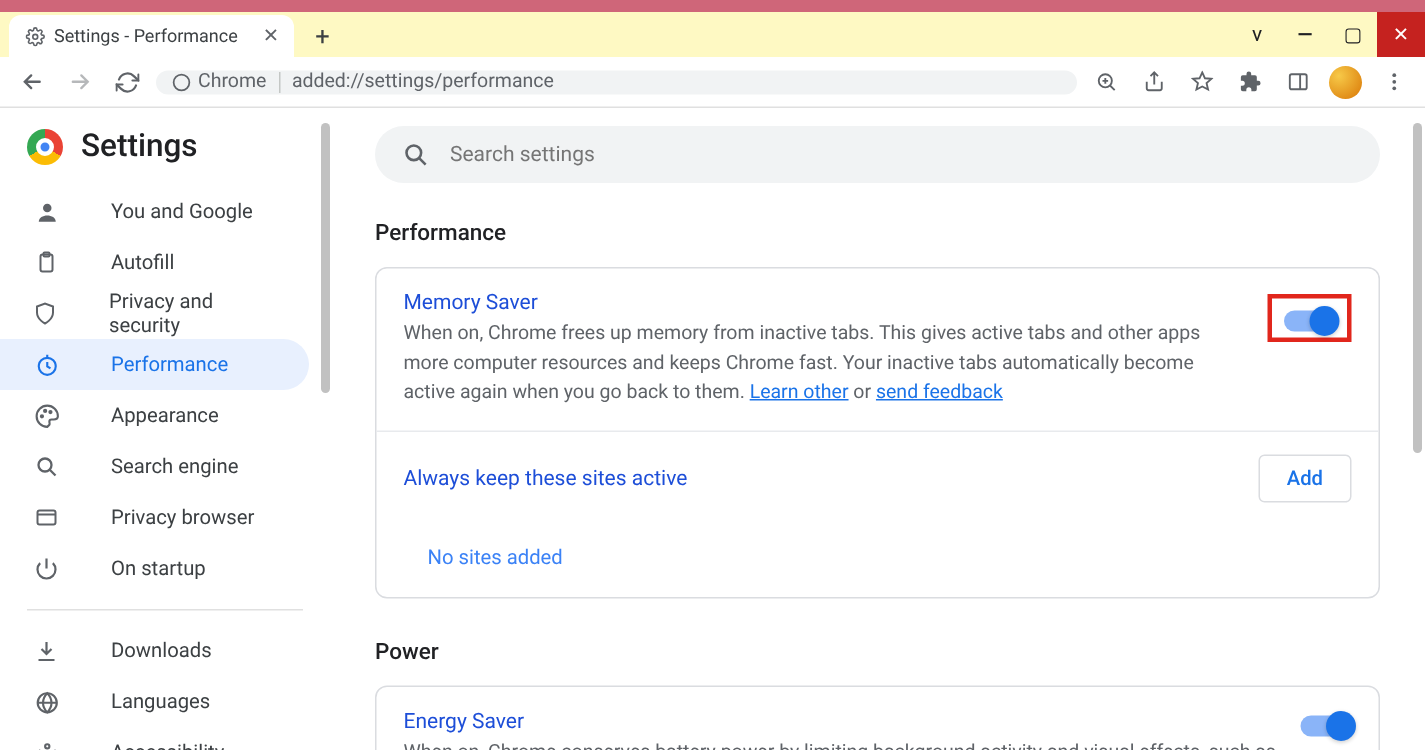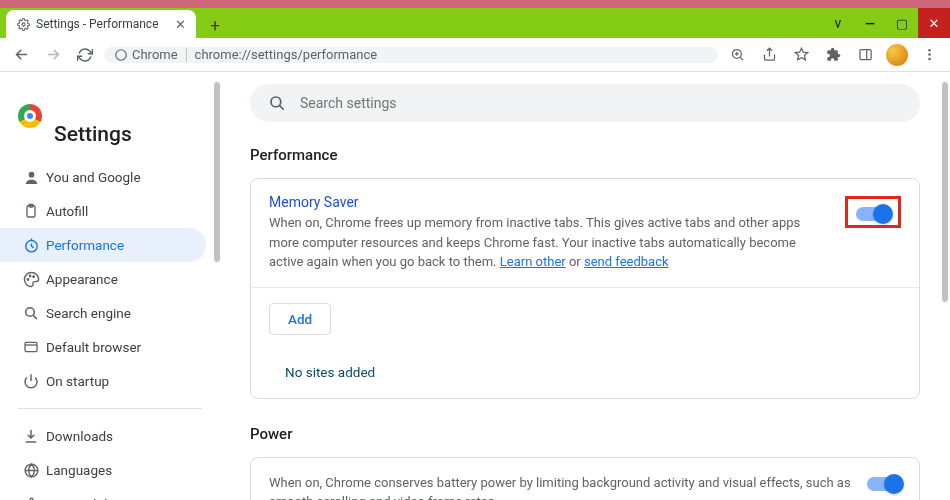--- a/index.html
+++ b/index.html
@@ -1,20 +1,20 @@
 <!DOCTYPE html>
 <html><head>
 <meta charset="utf-8">
 <style>
   * { box-sizing: border-box; margin: 0; padding: 0; font-family: "Segoe UI", Roboto, Arial, sans-serif; }
   body { width: 950px; height: 500px; overflow: hidden; background: #fff; font-size: 13px; color: #202124; }
 
   
   .titlebar { height: 8px; background: #cf6679; }
-  .tabstrip { height: 30px; background: #84cc16; display: flex; align-items: flex-end; padding-left: 6px; position: relative; }
+  .tabstrip { height: 30px; background: #fef9c3; display: flex; align-items: flex-end; padding-left: 6px; position: relative; }
   .tab { background: #fff; height: 28px; width: 190px; border-radius: 8px 8px 0 0; display: flex; align-items: center; padding: 0 10px; gap: 6px; font-size: 12px; color: #3c4043; }
   .tab .favicon { width: 14px; height: 14px; display: flex; align-items: center; justify-content: center; font-size: 12px; }
   .tab .title { flex: 1; white-space: nowrap; overflow: hidden; text-overflow: ellipsis; }
   .tab .close { font-size: 13px; color: #5f6368; }
   .newtab { width: 26px; height: 26px; display: flex; align-items: center; justify-content: center; font-size: 17px; color: #3c4043; margin-left: 6px; }
   .winbtns { position: absolute; right: 0; top: 0; display: flex; height: 30px; }
   .winbtn { width: 32px; height: 30px; display: flex; align-items: center; justify-content: center; font-size: 13px; }
   .winbtn.min::before { content: "—"; font-weight: bold; }
   .winbtn.max::before { content: "▢"; }
   .winbtn.full::before { content: "v"; font-size: 14px;}
@@ -28,23 +28,23 @@
   .omnibox .chip { display: flex; align-items: center; gap: 4px; }
   .omnibox .sep { width: 1px; height: 14px; background: #c4c7c5; }
   .avatar { width: 22px; height: 22px; border-radius: 50%; background: radial-gradient(circle at 30% 30%, #f7c948, #d97706); }
 
   
   .content { display: flex; height: calc(500px - 8px - 30px - 34px); }
   .sidebar { width: 220px; padding: 14px 0 0 0; overflow-y: auto; position: relative; }
   .settings-header { display: flex; align-items: center; gap: 12px; padding: 0 18px 14px 18px; }
   .chrome-logo { width: 24px; height: 24px; border-radius: 50%; background: conic-gradient(#ea4335 0 120deg, #fbbc05 120deg 240deg, #34a853 240deg 360deg); position: relative; }
   .chrome-logo::after { content: ""; position: absolute; inset: 6px; border-radius: 50%; background: #4285f4; border: 3px solid #fff; }
-  .settings-header h1 { font-size: 21px; font-weight: 500; margin-top: 36px; }
+  .settings-header h1 { font-size: 21px; font-weight: 500; }
   .nav { list-style: none; }
-  .nav-item { display: flex; align-items: center; gap: 6px; height: 34px; padding: 0 22px; font-size: 13.5px; color: #3c4043; cursor: pointer; border-radius: 0 17px 17px 0; margin-right: 14px; }
+  .nav-item { display: flex; align-items: center; gap: 34px; height: 34px; padding: 0 22px; font-size: 13.5px; color: #3c4043; cursor: pointer; border-radius: 0 17px 17px 0; margin-right: 14px; }
   .nav-item.active { background: #e8f0fe; color: #1a73e8; }
   .nav-icon { width: 18px; display: flex; align-items: center; justify-content: center; font-size: 15px; color: inherit; }
   .nav-sep { height: 1px; background: #e0e0e0; margin: 10px 18px; }
   .side-scroll { position: absolute; right: 0; top: 10px; width: 6px; height: 180px; background: #c1c1c1; border-radius: 3px; }
 
   .main { flex: 1; overflow-y: auto; padding: 12px 30px 10px 30px; position: relative; }
   .main-scroll { position: absolute; right: 2px; top: 10px; width: 6px; height: 220px; background: #c1c1c1; border-radius: 3px; }
   .searchbox { background: #f1f3f4; border-radius: 20px; height: 38px; display: flex; align-items: center; padding: 16px 18px; gap: 14px; margin-bottom: 24px; }
   .searchbox input { border: none; background: transparent; outline: none; font-size: 14px; flex: 1; color: #5f6368; }
 
@@ -53,21 +53,21 @@
   .row { padding: 15px 18px; display: flex; align-items: flex-start; gap: 16px; }
   .row + .row { border-top: 1px solid #e8eaed; }
   .row .text { flex: 1; }
   .row .title { font-size: 14px; color: #1d4ed8; margin-bottom: 3px; }
   .row .desc { font-size: 13px; color: #5f6368; line-height: 1.5; }
   .row .desc a { color: #1a73e8; text-decoration: underline; }
   .toggle { width: 34px; height: 14px; background: #8ab4f8; border-radius: 7px; position: relative; margin-top: 4px; flex-shrink: 0; }
   .toggle::after { content: ""; position: absolute; right: -3px; top: -3px; width: 20px; height: 20px; border-radius: 50%; background: #1a73e8; box-shadow: 0 1px 3px rgba(0,0,0,.2); }
   .highlight-box { border: 3px solid #e1261c; padding: 4px 8px; margin-top: 2px; }
   .btn-outline { border: 1px solid #dadce0; color: #1a73e8; font-size: 13.5px; font-weight: 500; padding: 7px 18px; border-radius: 4px; background: #fff; }
-  .empty { padding: 14px 18px 18px 34px; color: #0c4a6e; font-size: 13.5px; }
+  .empty { padding: 14px 18px 18px 34px; color: #3b82f6; font-size: 13.5px; }
 
   svg { display: block; }
 </style>
 </head>
 <body>
 
 <div class="titlebar"></div>
 
 <div class="tabstrip">
   <div class="tab">
@@ -107,21 +107,21 @@
       </svg>
   </div>
   <div class="omnibox">
     <span class="chip">
       <svg width="14" height="14" viewBox="0 0 24 24" fill="none" stroke="#5f6368" stroke-width="2">
           <circle cx="12" cy="12" r="9"></circle>
         </svg>
       <span>Chrome</span>
     </span>
     <span class="sep"></span>
-    <span>chrome://settings/performance</span>
+    <span>added://settings/performance</span>
   </div>
   <div class="tb-icon">
       <svg width="15" height="15" viewBox="0 0 24 24" fill="none" stroke="#5f6368" stroke-width="2">
         <circle cx="11" cy="11" r="7"></circle>
         <path d="M21 21l-5-5M11 8v6M8 11h6"></path>
       </svg>
     </div>
   <div class="tb-icon">
       <svg width="15" height="15" viewBox="0 0 24 24" fill="none" stroke="#5f6368" stroke-width="2">
         <path d="M4 12v7a2 2 0 0 0 2 2h12a2 2 0 0 0 2-2v-7M16 6l-4-4-4 4M12 2v13"></path>
@@ -174,20 +174,28 @@
       </li>
       <li class="nav-item">
         <span class="nav-icon">
             <svg width="16" height="16" viewBox="0 0 24 24" fill="none" stroke="#5f6368" stroke-width="2">
               <rect x="6" y="4" width="12" height="17" rx="2"></rect>
               <rect x="9" y="2" width="6" height="4" rx="1"></rect>
             </svg>
           </span>
         <span>Autofill</span>
       </li>
+      <li class="nav-item">
+        <span class="nav-icon">
+            <svg width="16" height="16" viewBox="0 0 24 24" fill="none" stroke="#5f6368" stroke-width="2">
+              <path d="M12 22s8-4 8-11V5l-8-3-8 3v6c0 7 8 11 8 11z"></path>
+            </svg>
+          </span>
+        <span>Privacy and security</span>
+      </li>
       <li class="nav-item active">
         <span class="nav-icon">
             <svg width="17" height="17" viewBox="0 0 24 24" fill="none" stroke="#1a73e8" stroke-width="2">
               <circle cx="12" cy="13" r="8"></circle>
               <path d="M12 9v4l3 2M12 2v3"></path>
             </svg>
           </span>
         <span>Performance</span>
       </li>
       <li class="nav-item">
@@ -210,21 +218,21 @@
           </span>
         <span>Search engine</span>
       </li>
       <li class="nav-item">
         <span class="nav-icon">
             <svg width="16" height="16" viewBox="0 0 24 24" fill="none" stroke="#5f6368" stroke-width="2">
               <rect x="3" y="5" width="18" height="14" rx="2"></rect>
               <path d="M3 9h18"></path>
             </svg>
           </span>
-        <span>Default browser</span>
+        <span>Privacy browser</span>
       </li>
       <li class="nav-item">
         <span class="nav-icon">
             <svg width="16" height="16" viewBox="0 0 24 24" fill="none" stroke="#5f6368" stroke-width="2.2">
               <path d="M18.36 6.64a9 9 0 1 1-12.73 0M12 2v10"></path>
             </svg>
           </span>
         <span>On startup</span>
       </li>
     </ul>
@@ -278,30 +286,34 @@
           <div class="title">Memory Saver</div>
           <div class="desc">
             <span>When on, Chrome frees up memory from inactive tabs. This gives active tabs and other apps more computer resources and keeps Chrome fast. Your inactive tabs automatically become active again when you go back to them. </span><a href="#">Learn other</a><span> or </span><a href="#">send feedback</a>
           </div>
         </div>
         <div class="highlight-box">
           <div class="toggle"></div>
         </div>
       </div>
       <div class="row" style="align-items:center">
+        <div class="text">
+          <div class="title" style="margin:0">Always keep these sites active</div>
+        </div>
         <button class="btn-outline">Add</button>
       </div>
       <div class="empty">No sites added</div>
     </div>
 
     <div class="section-title">Power</div>
 
     <div class="card">
       <div class="row">
         <div class="text">
+          <div class="title">Energy Saver</div>
           <div class="desc">
             <span>When on, Chrome conserves battery power by limiting background activity and visual effects, such as smooth scrolling and video frame rates. </span>
           </div>
         </div>
         <div class="toggle"></div>
       </div>
 
     </div>
   </div>
 </div>

